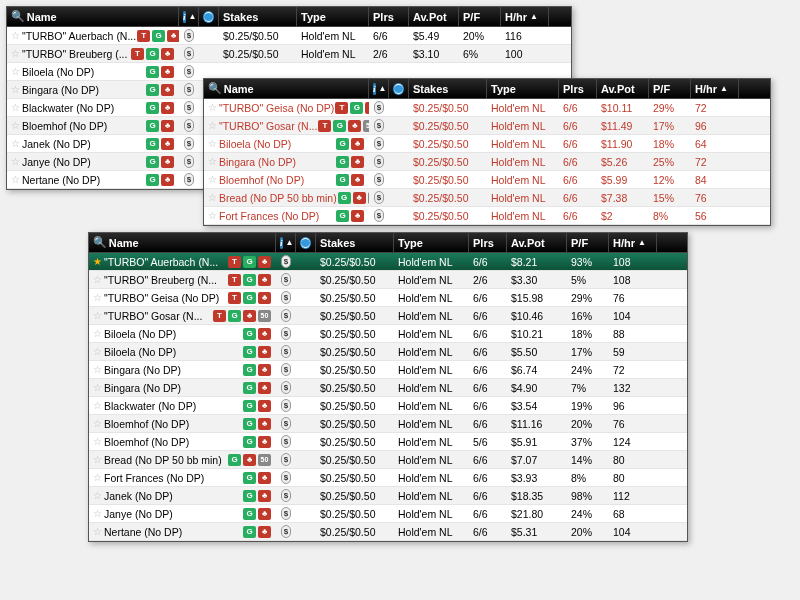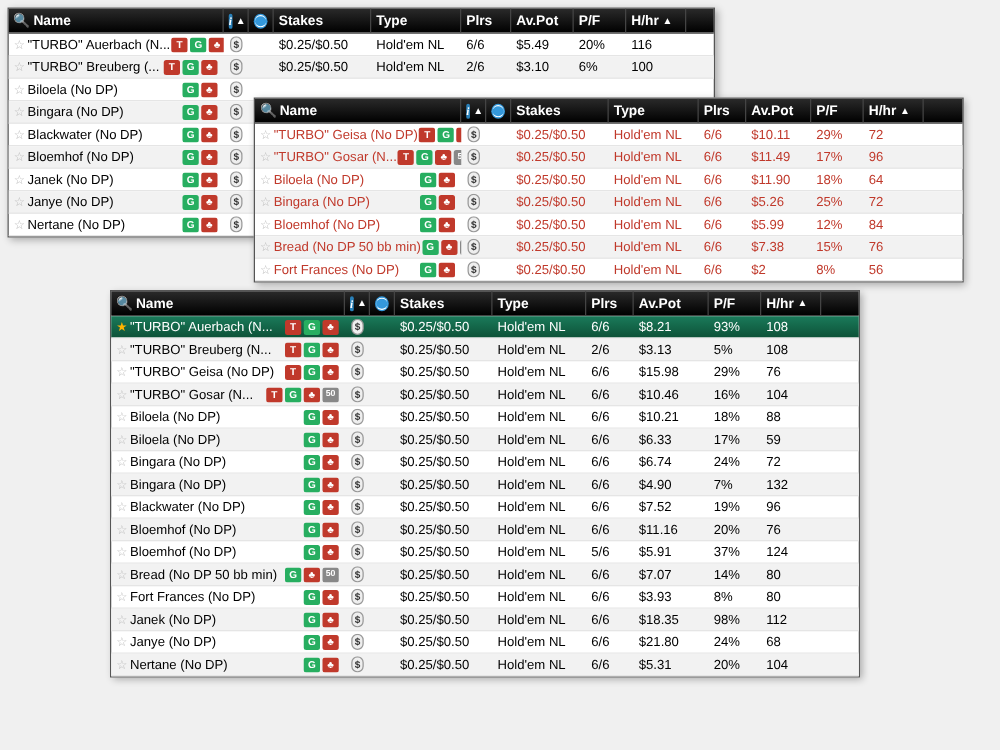--- a/index.html
+++ b/index.html
@@ -490,21 +490,21 @@
             <span class="badge bP">♣</span>
           </span>
    </div>
    <div class="c ic">
           <span class="badge bS">$</span>
         </div>
    <div class="c ic"></div>
    <div class="c st ">$0.25/$0.50</div>
    <div class="c ty ">Hold'em NL</div>
    <div class="c pl ">2/6</div>
-   <div class="c av ">$3.13</div>
+   <div class="c av ">$3.30</div>
    <div class="c pf ">5%</div>
    <div class="c hh ">108</div>
   </div>
       <div class="row  ">
    <div class="c nm">
     <span class="star ">☆</span>
     <span class="">"TURBO" Geisa (No DP)</span>
     <span class="badges">
             <span class="badge bT">T</span>
             <span class="badge bG">G</span>
@@ -573,21 +573,21 @@
             <span class="badge bP">♣</span>
           </span>
    </div>
    <div class="c ic">
           <span class="badge bS">$</span>
         </div>
    <div class="c ic"></div>
    <div class="c st ">$0.25/$0.50</div>
    <div class="c ty ">Hold'em NL</div>
    <div class="c pl ">6/6</div>
-   <div class="c av ">$6.33</div>
+   <div class="c av ">$5.50</div>
    <div class="c pf ">17%</div>
    <div class="c hh ">59</div>
   </div>
       <div class="row  ">
    <div class="c nm">
     <span class="star ">☆</span>
     <span class="">Bingara (No DP)</span>
     <span class="badges">
             <span class="badge bG">G</span>
             <span class="badge bP">♣</span>
@@ -633,21 +633,21 @@
             <span class="badge bP">♣</span>
           </span>
    </div>
    <div class="c ic">
           <span class="badge bS">$</span>
         </div>
    <div class="c ic"></div>
    <div class="c st ">$0.25/$0.50</div>
    <div class="c ty ">Hold'em NL</div>
    <div class="c pl ">6/6</div>
-   <div class="c av ">$7.52</div>
+   <div class="c av ">$3.54</div>
    <div class="c pf ">19%</div>
    <div class="c hh ">96</div>
   </div>
       <div class="row alt ">
    <div class="c nm">
     <span class="star ">☆</span>
     <span class="">Bloemhof (No DP)</span>
     <span class="badges">
             <span class="badge bG">G</span>
             <span class="badge bP">♣</span>

